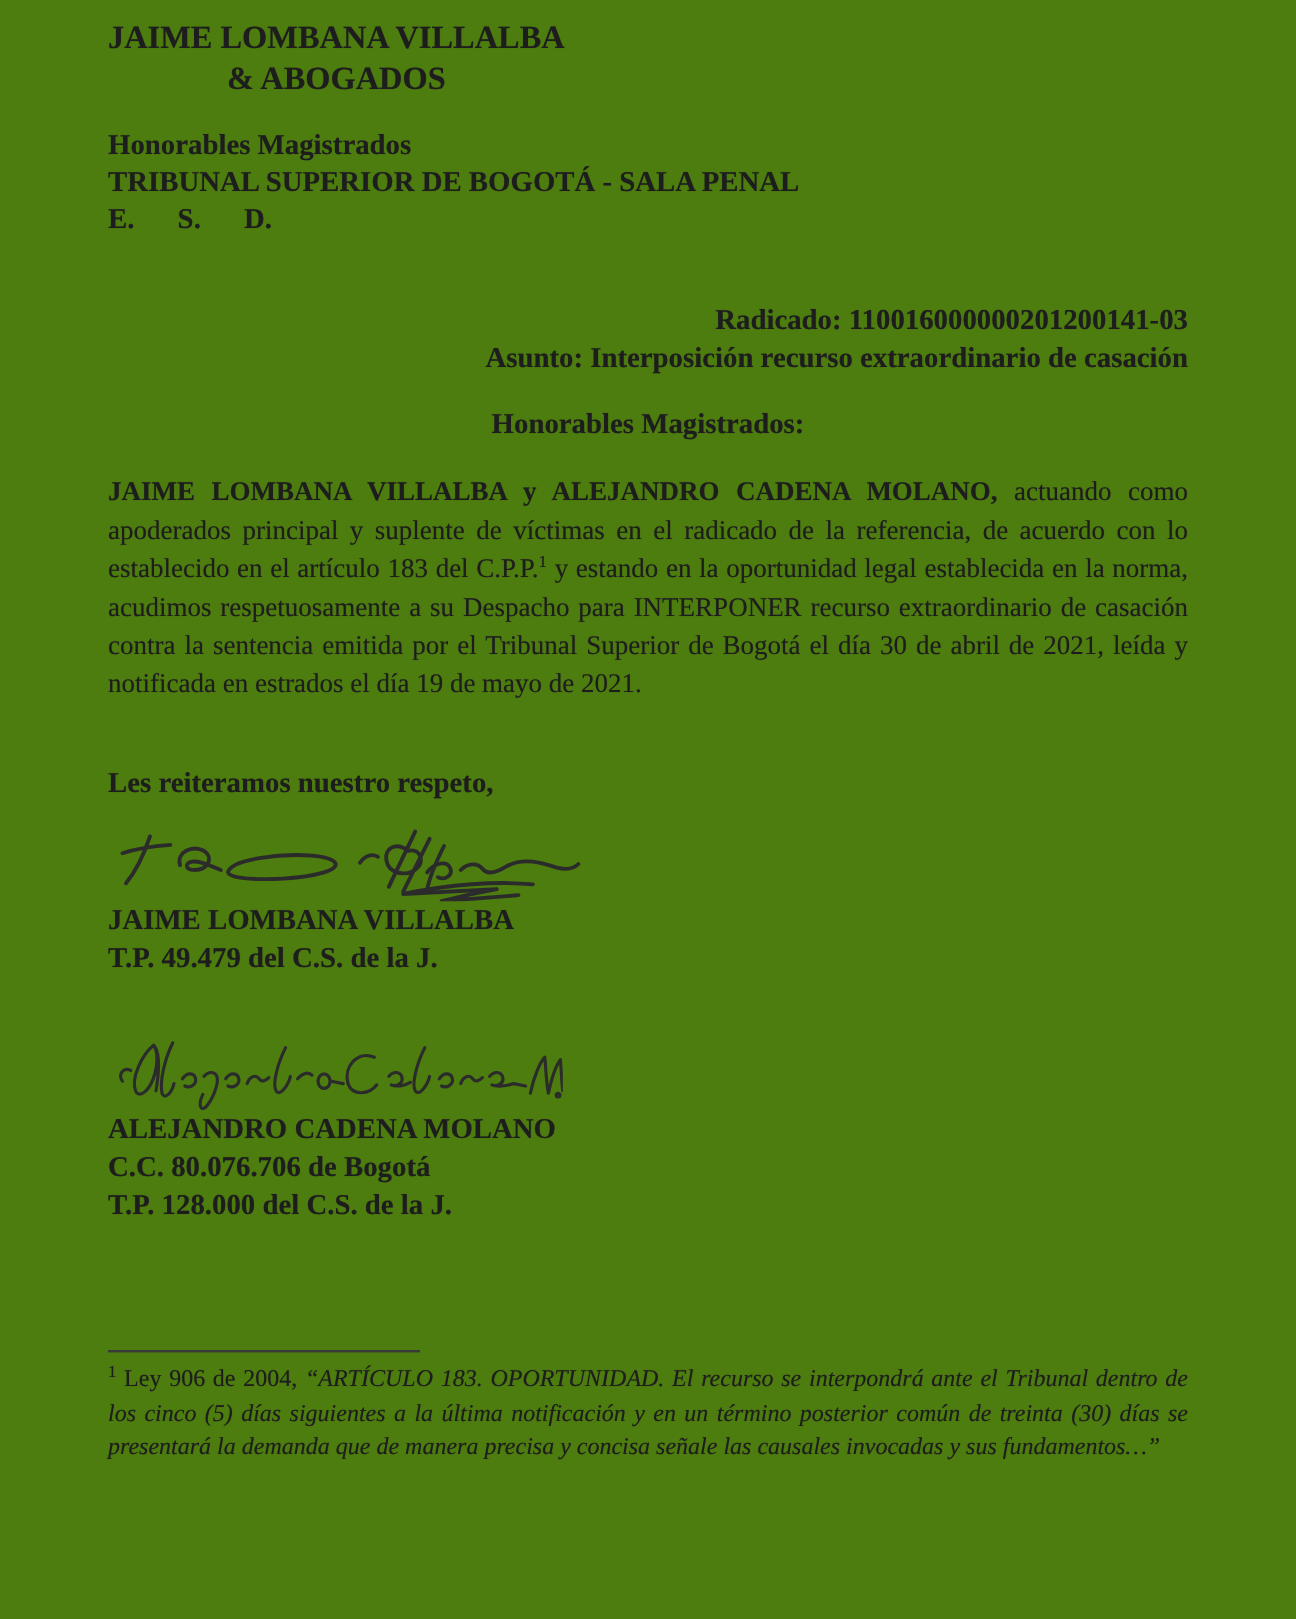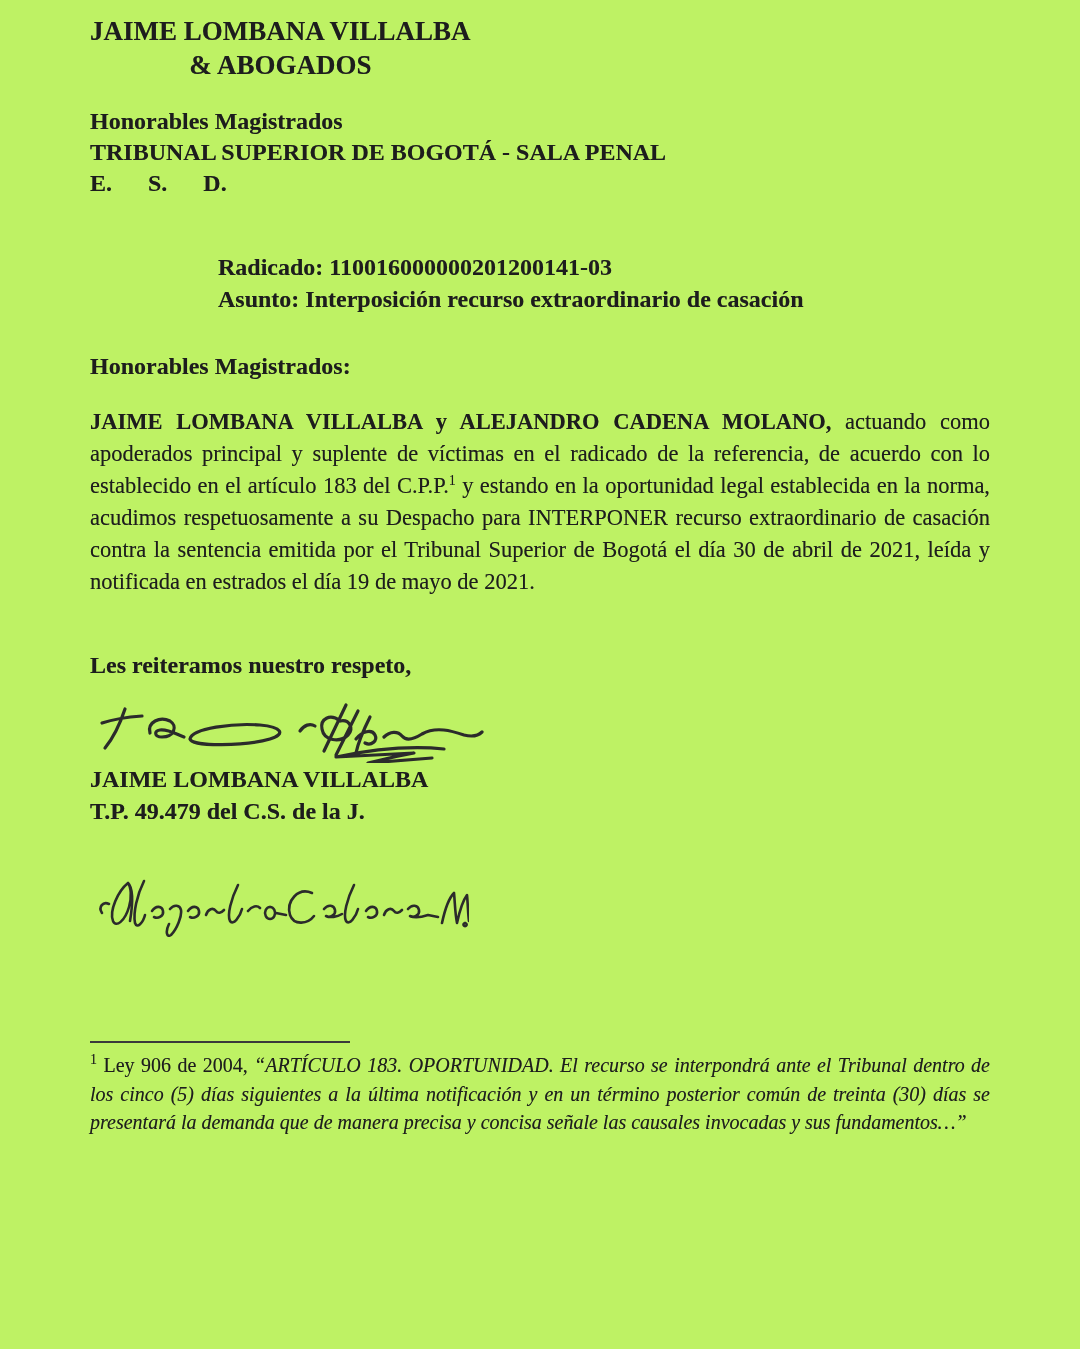--- a/index.html
+++ b/index.html
@@ -13,21 +13,21 @@
     overflow: hidden;
     font-family: "Liberation Serif", "DejaVu Serif", serif;
     color: #1d1d1d;
     text-shadow: 0 0 0.6px rgba(30,30,30,0.45);
   }
   .page {
     box-sizing: border-box;
     width: 1080px;
     height: 1349px;
     padding: 14px 90px 0 90px;
-    background: #bef264;
+    background: #4d7c0f;
   }
   
   .letterhead {
     display: inline-block;
     text-align: center;
     font-weight: bold;
     font-size: 27px;
     line-height: 34px;
   }
   .letterhead .lh-line1 { display: block; }
@@ -40,27 +40,29 @@
     line-height: 31px;
   }
   .recipient .esd { word-spacing: 30px; }
   
   .reference {
     margin-top: 52px;
     margin-left: 128px;
     font-weight: bold;
     font-size: 24px;
     line-height: 32px;
+    text-align: right;
   }
   
   .salutation {
-    margin-top: 36px;
+    margin-top: 24px;
     font-weight: bold;
     font-size: 24px;
     line-height: 31px;
+    text-align: center;
   }
   
   .body-par {
     margin-top: 24px;
     font-size: 22.5px;
     line-height: 32px;
     text-align: justify;
   }
   .body-par .names { font-weight: bold; }
   sup.fn-ref {
@@ -163,18 +165,23 @@
     <path stroke-width="2.6" d="M218,22 C204,16 192,30 196,44 C200,55 214,53 220,45"></path>
     <path stroke-width="2.6" d="M230,38 C234,33 240,34 241,39 C242,44 236,47 232,45 C236,47 243,46 248,43"></path>
     <path stroke-width="2.6" d="M260,14 C253,28 249,44 252,50 C255,55 262,46 264,38"></path>
     <path stroke-width="2.6" d="M272,40 C276,34 282,35 283,40 C284,45 278,48 274,46"></path>
     <path stroke-width="2.6" d="M290,44 C292,38 297,36 300,40 C302,43 305,42 308,39"></path>
     <path stroke-width="2.6" d="M314,38 C318,33 324,34 325,39 C326,44 320,47 316,45 C320,47 328,46 334,44 L344,46"></path>
     <path stroke-width="2.6" d="M348,52 C351,38 356,26 360,22 C361,32 361,42 363,52 C366,38 370,28 373,24 C374,34 374,44 375,50"></path>
     <path stroke-width="2.6" d="M371,52 a1.6,1.6 0 1,0 0.1,0"></path>
   </svg>
 
+  <div class="signer">
+    <div>ALEJANDRO CADENA MOLANO</div>
+    <div>C.C. 80.076.706 de Bogotá</div>
+    <div>T.P. 128.000 del C.S. de la J.</div>
+  </div>
 
   <hr class="footnote-rule">
 
   <p class="footnote"><sup class="fn-ref">1</sup><span class="fn-intro"> Ley 906 de 2004, </span><span class="fn-quote">“ARTÍCULO 183. OPORTUNIDAD. El recurso se interpondrá ante el Tribunal dentro de los cinco (5) días siguientes a la última notificación y en un término posterior común de treinta (30) días se presentará la demanda que de manera precisa y concisa señale las causales invocadas y sus fundamentos…”</span></p>
 
 </div>
 
 </body></html>

